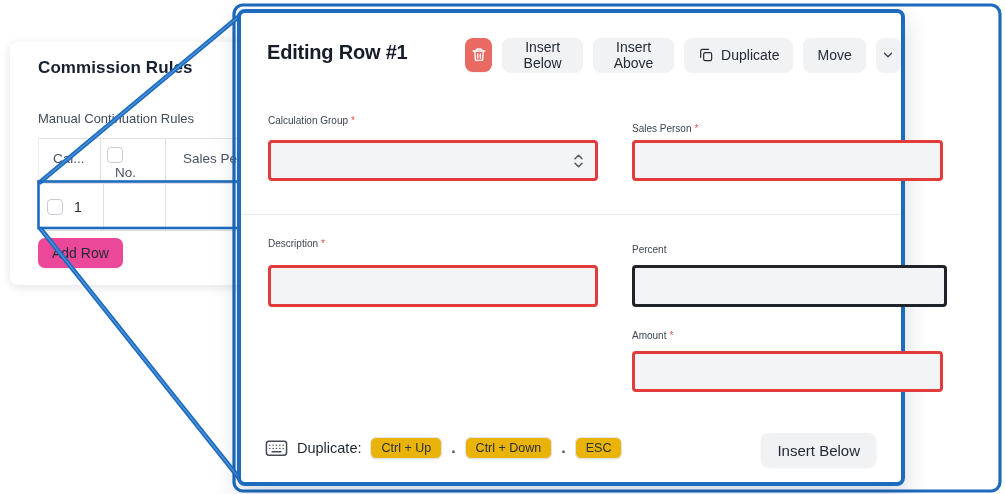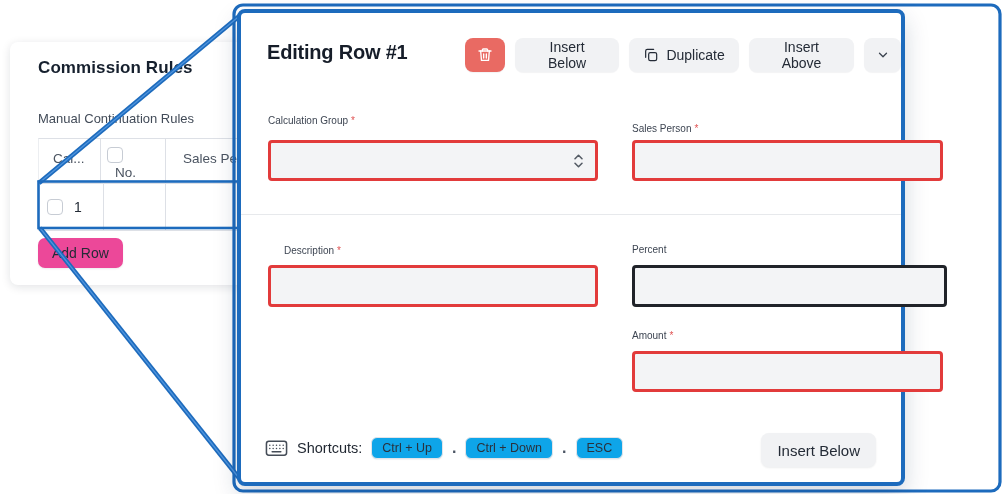--- a/index.html
+++ b/index.html
@@ -48,21 +48,21 @@
   .err{border-color:#e23b3b;}
   .dark{border-color:#202329;}
   .sel-wrap{position:absolute;}
   .sel-box{width:100%;height:100%;background:#f3f4f6;border:3px solid #e23b3b;border-radius:4px;}
   .stepper{position:absolute;right:14px;top:50%;transform:translateY(-50%);display:flex;flex-direction:column;gap:1px;}
 
   .divider{position:absolute;left:0;right:0;top:201px;height:1px;background:#e7e9ec;}
 
   .footer-left{position:absolute;left:24px;top:424px;display:flex;align-items:center;gap:9px;}
   .sc-label{font-size:14.5px;color:#1f2630;}
-  .kbd{background:#0ea5e9;border:1px solid #e2e4e9;border-radius:6px;padding:3px 10px;
+  .kbd{background:#eab308;border:1px solid #e2e4e9;border-radius:6px;padding:3px 10px;
        font-size:12.5px;color:#2a313c;box-shadow:0 1px 1px rgba(15,23,42,.06);}
   .dot{color:#4b5563;font-weight:700;}
   .footer-btn{position:absolute;right:25px;top:420px;height:34px;padding:0 16px;background:#f1f2f4;
               border:none;border-radius:8px;font-size:15px;color:#242b36;font-family:inherit;cursor:pointer;
               box-shadow:0 1px 2px rgba(15,23,42,.08);}
 </style>
 </head>
 <body>
 
 <div class="stage">
@@ -109,28 +109,29 @@
       <button class="tbtn danger">
         <svg width="16" height="16" viewBox="0 0 24 24" fill="none" stroke="#ffffff" stroke-width="2" stroke-linecap="round" stroke-linejoin="round">
           <path d="M3 6h18"></path>
             <path d="M8 6V4.5A1.5 1.5 0 0 1 9.5 3h5A1.5 1.5 0 0 1 16 4.5V6"></path>
           <path d="M5.5 6l1.2 14h10.6l1.2-14"></path>
             <path d="M10 10.5v6"></path>
             <path d="M14 10.5v6"></path>
         </svg>
       </button>
       <button class="tbtn">Insert Below</button>
+      <button class="tbtn">Insert Above</button>
       <button class="tbtn">
         <svg width="16" height="16" viewBox="0 0 24 24" fill="none" stroke="#242b36" stroke-width="1.8" stroke-linecap="round" stroke-linejoin="round">
           <rect x="8.5" y="8.5" width="12" height="12" rx="2.5"></rect>
           <path d="M4 15.5V6a2.5 2.5 0 0 1 2.5-2.5H16"></path>
         </svg>
         <span>Duplicate</span>
       </button>
-      <button class="tbtn">Insert Above</button>
+      <button class="tbtn">Move</button>
       <button class="tbtn icon-only">
         <svg width="14" height="14" viewBox="0 0 24 24" fill="none" stroke="#3a424e" stroke-width="2.2" stroke-linecap="round" stroke-linejoin="round">
           <path d="M6 9l6 6 6-6"></path>
         </svg>
       </button>
     </div>
 
     <div class="field-label" style="left:27px;top:102px;">
       <span>Calculation Group</span><span class="req">*</span>
     </div>
@@ -146,41 +147,41 @@
       </div>
     </div>
 
     <div class="field-label" style="left:391px;top:102px;margin-top:8px;">
       <span>Sales Person</span><span class="req">*</span>
     </div>
     <input class="finput err" style="left: 391px; top: 127px; width: 311px; height: 41px;" value="">
 
     <div class="divider"></div>
 
-    <div class="field-label" style="left:27px;top:232px;margin-left:16px;">
+    <div class="field-label" style="left:27px;top:225px;">
       <span>Description</span><span class="req">*</span>
     </div>
     <input class="finput err" style="left: 27px; top: 252px; width: 330px; height: 42px;" value="">
 
     <div class="field-label" style="left:391px;top:231px;">
       <span>Percent</span><span class="req"></span>
     </div>
     <input class="finput dark" style="left: 391px; top: 252px; width: 315px; height: 42px;" value="">
 
     <div class="field-label" style="left:391px;top:317px;">
       <span>Amount</span><span class="req">*</span>
     </div>
     <input class="finput err" style="left: 391px; top: 338px; width: 311px; height: 41px;" value="">
 
     <div class="footer-left">
       <svg width="23" height="19" viewBox="0 0 24 19" fill="none" stroke="#454c57" stroke-width="1.6" stroke-linecap="round" stroke-linejoin="round">
         <rect x="1.5" y="2" width="21" height="14.5" rx="2.5"></rect>
         <path d="M5 6h.01M8.5 6h.01M12 6h.01M15.5 6h.01M19 6h.01M5 9.5h.01M8.5 9.5h.01M12 9.5h.01M15.5 9.5h.01M19 9.5h.01M7.5 13h9"></path>
       </svg>
-      <span class="sc-label">Shortcuts:</span>
+      <span class="sc-label">Duplicate:</span>
       <span class="kbd">Ctrl + Up</span>
       <span class="dot">.</span>
       <span class="kbd">Ctrl + Down</span>
       <span class="dot">.</span>
       <span class="kbd">ESC</span>
     </div>
     <button class="footer-btn">Insert Below</button>
   </div>
 
 </div>

